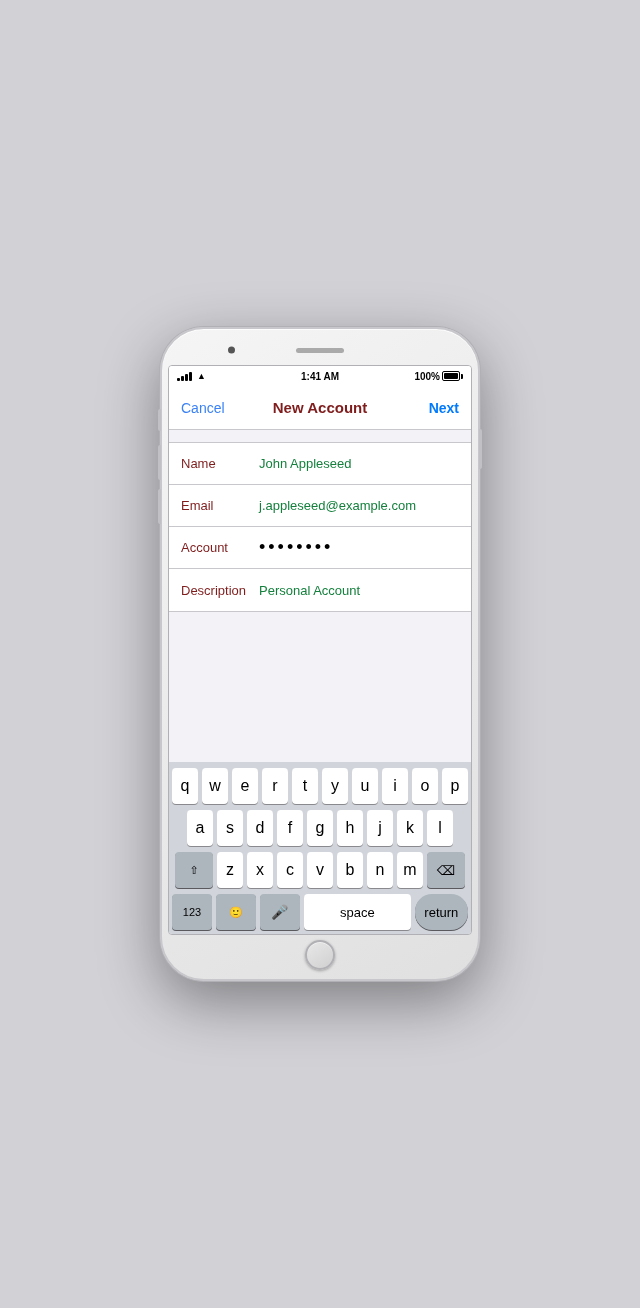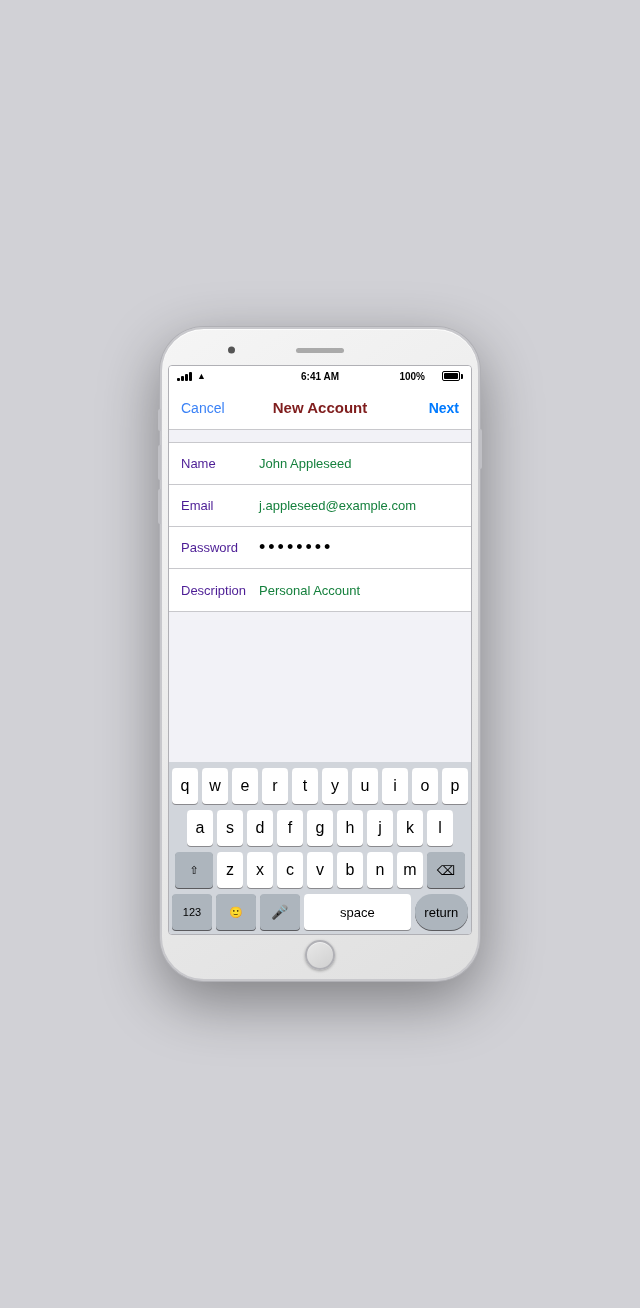--- a/index.html
+++ b/index.html
@@ -103,21 +103,21 @@
       flex: 1;
       text-align: center;
       font-size: 10px;
       font-weight: 600;
     }
     .status-right {
       flex: 1;
       display: flex;
       align-items: center;
       justify-content: flex-end;
-      gap: 17px;
+      gap: 2px;
       font-size: 10px;
       font-weight: 600;
     }
     .battery {
       display: flex;
       align-items: center;
     }
     .battery-body {
       width: 18px;
       height: 10px;
@@ -189,21 +189,21 @@
       align-items: center;
       padding: 10px 12px;
       border-bottom: 0.5px solid #c8c8cc;
       min-height: 42px;
     }
     .form-row:last-child {
       border-bottom: none;
     }
     .form-label {
       font-size: 13px;
-      color: #4c1d95;
+      color: #7f1d1d;
       width: 78px;
       flex-shrink: 0;
     }
     .form-value {
       font-size: 13px;
       color: #15803d;
       flex: 1;
     }
     .form-password {
       font-size: 18px;
@@ -361,21 +361,21 @@
     <div class="status-bar">
       <div class="status-left">
         <div class="signal-bars">
           <div class="signal-bar" style="height:3px"></div>
           <div class="signal-bar" style="height:5px"></div>
           <div class="signal-bar" style="height:7px"></div>
           <div class="signal-bar" style="height:9px"></div>
         </div>
         <span class="wifi-icon">▲</span>
       </div>
-      <div class="status-center">6:41 AM</div>
+      <div class="status-center">1:41 AM</div>
       <div class="status-right">
         <span>100%</span>
         <div class="battery">
           <div class="battery-body">
             <div class="battery-fill"></div>
           </div>
           <div class="battery-tip"></div>
         </div>
       </div>
     </div>
@@ -393,21 +393,21 @@
           <span class="form-label">Name</span>
           <span class="form-value">John Appleseed</span>
         </div>
 
         <div class="form-row">
           <span class="form-label">Email</span>
           <span class="form-value">j.appleseed@example.com</span>
         </div>
 
         <div class="form-row">
-          <span class="form-label">Password</span>
+          <span class="form-label">Account</span>
           <span class="form-value form-password">••••••••</span>
         </div>
 
         <div class="form-row">
           <span class="form-label">Description</span>
           <span class="form-value">Personal Account</span>
         </div>
 
       </div>
     </div>

